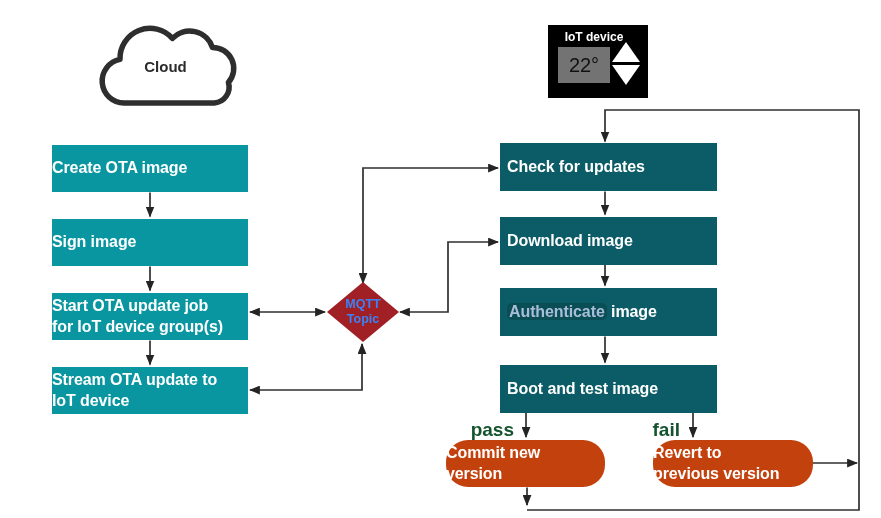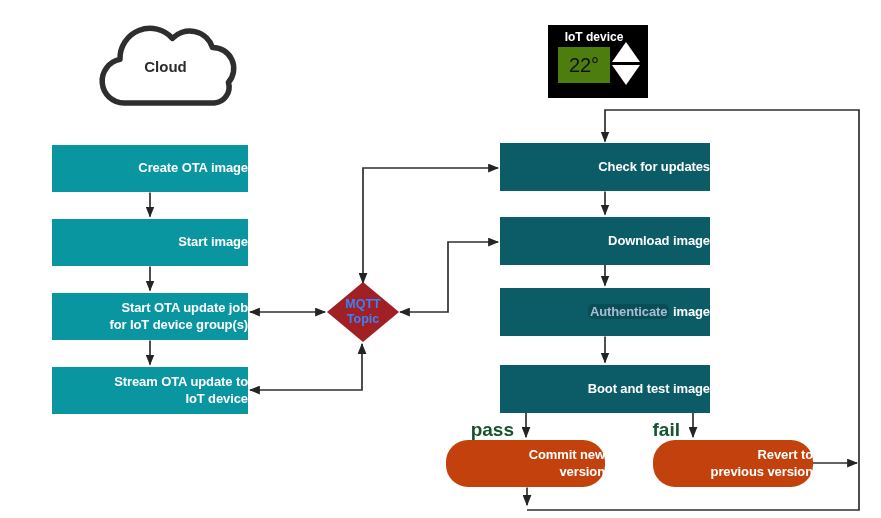--- a/index.html
+++ b/index.html
@@ -10,31 +10,31 @@
     background: #ffffff;
     font-family: "Liberation Sans", sans-serif;
     overflow: hidden;
   }
   svg.wires { position: absolute; left: 0; top: 0; width: 881px; height: 518px; }
 
   .box {
     position: absolute;
     display: flex;
     flex-direction: column;
-    align-items: flex-end;
+    align-items: flex-start;
     justify-content: center;
     color: #ffffff;
     font-weight: bold;
-    font-size: 13px;
+    font-size: 16px;
     line-height: 1.3;
     text-align: center;
     letter-spacing: -0.1px;
   }
   .cloud-step  { background: #0996a1; left: 52px; width: 196px; height: 47px; }
-  .device-step { background: #0b5c66; left: 500px; width: 210px; height: 48px; }
+  .device-step { background: #0b5c66; left: 500px; width: 210px; height: 48px; padding-left: 7px; }
   .outcome-step{ background: #c2410c; width: 159px; height: 47px; border-radius: 22px; }
 
   .hl-word {
     color: #a9bdd8;
     background: rgba(0,0,0,0.16);
     padding: 0 2px;
     border-radius: 5px;
   }
 
   .cloud-label {
@@ -45,21 +45,21 @@
   .iot-device {
     position: absolute; left: 548px; top: 25px; width: 100px; height: 73px;
     background: #000000; color: #ffffff;
   }
   .iot-device .dev-label {
     position: absolute; left: 0; top: 5px; width: 92px;
     text-align: center; font-weight: bold; font-size: 12px;
   }
   .temp-display {
     position: absolute; left: 10px; top: 22px; width: 52px; height: 36px;
-    background: #4d7c0f; color: #111111;
+    background: #737373; color: #111111;
     display: flex; align-items: center; justify-content: center;
     font-size: 20px; font-weight: 400;
   }
   .tri-up {
     position: absolute; left: 64px; top: 17px;
     width: 0; height: 0;
     border-left: 14px solid transparent; border-right: 14px solid transparent;
     border-bottom: 20px solid #ffffff;
   }
   .tri-down {
@@ -127,21 +127,21 @@
     <div class="dev-label">IoT device</div>
     <div class="temp-display">22°</div>
     <div class="tri-up"></div>
     <div class="tri-down"></div>
   </div>
 
   <div class="box cloud-step" style="top:145px">
     <span>Create OTA image</span>
   </div>
   <div class="box cloud-step" style="top:219px">
-    <span>Start image</span>
+    <span>Sign image</span>
   </div>
   <div class="box cloud-step" style="top:293px">
     <span>Start OTA update job</span>
     <span>for IoT device group(s)</span>
   </div>
   <div class="box cloud-step" style="top:367px">
     <span>Stream OTA update to</span>
     <span>IoT device</span>
   </div>
 

